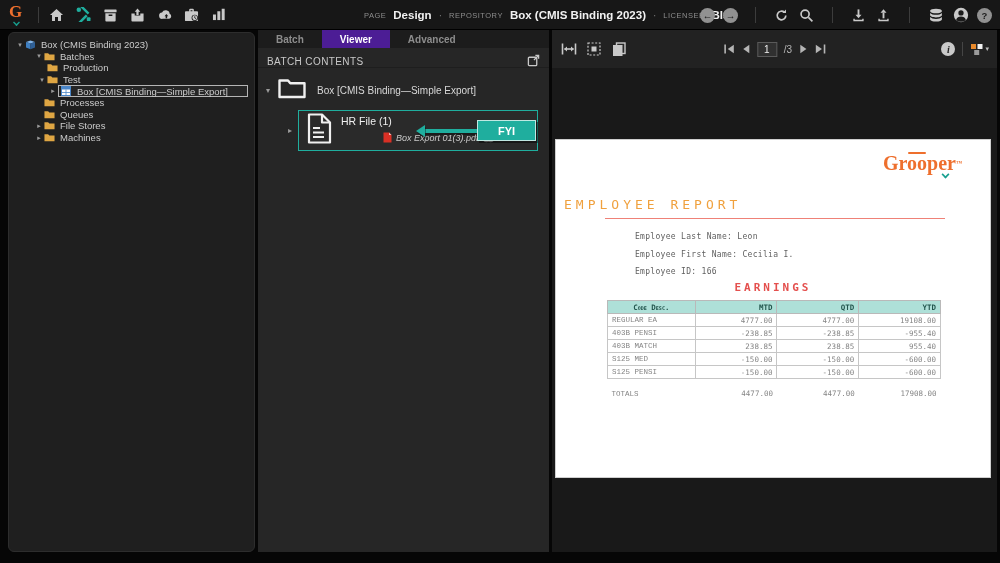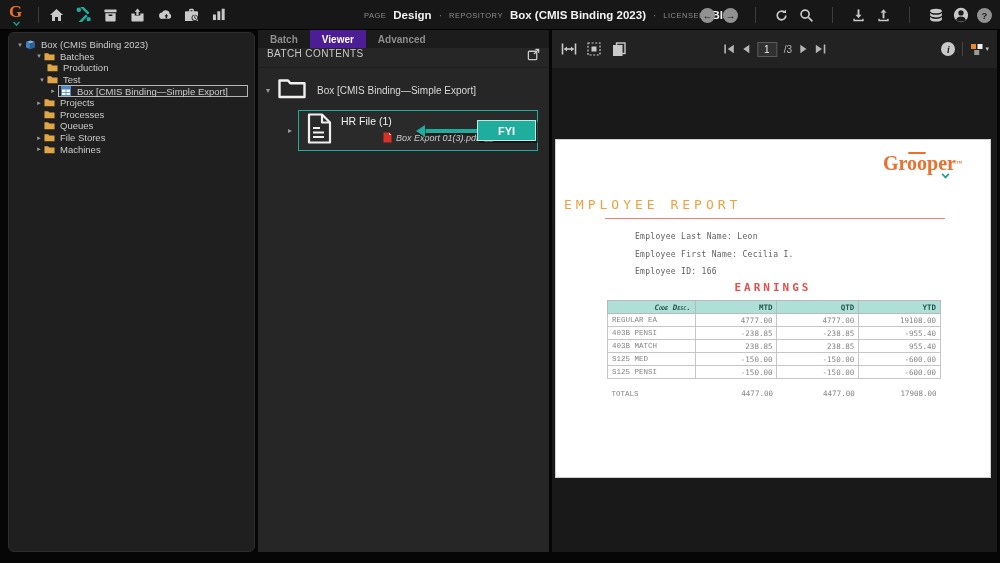--- a/index.html
+++ b/index.html
@@ -34,23 +34,23 @@
   .tw { width:10px; text-align:center; font-size:7px; color:#9a9a9a; flex:0 0 10px; }
   .tree-ic { width:12px; height:10px; margin-right:4px; flex:0 0 12px; display:flex; align-items:center; }
   .tree-lbl { line-height:11px; }
   .lvl-0 { padding-left:6px; } .lvl-1 { padding-left:25px; } .lvl-2 { padding-left:28px; } .lvl-3 { padding-left:39px; }
   .sel-box { display:flex; align-items:center; border:1px solid #b5b5b5; background:#262626;
              height:11.5px; padding:0 4px 0 2px; flex:1; margin-right:6px; }
 
   
   .mid-panel { position:absolute; left:258px; top:30px; width:291px; height:522px; background:#262626; }
   .tabs { display:flex; height:18px; background:#1c1c1c; }
-  .tab { padding:0 12px; font-size:10px; font-weight:bold; color:#8d8d8d; display:flex; align-items:center; cursor:pointer; }
+  .tab { padding:0 18px; font-size:10px; font-weight:bold; color:#8d8d8d; display:flex; align-items:center; cursor:pointer; }
   .tab.active { background:#4c1d95; color:#ffffff; }
-  .mid-header { height:20px; display:flex; align-items:flex-start; padding:0 9px; font-size:10px; color:#c9c9c9;
+  .mid-header { height:20px; display:flex; align-items:flex-end; padding:0 9px; font-size:10px; color:#c9c9c9;
                 letter-spacing:.4px; border-bottom:1px solid #1e1e1e; }
   .open-ic { margin-left:auto; cursor:pointer; display:flex; }
   .folder-row { position:absolute; left:5px; top:46px; display:flex; align-items:center; gap:4px; }
   .folder-row .tw { font-size:8px; }
   .folder-lbl { font-size:10px; color:#d8d8d8; margin-left:6px; }
   .file-row { position:absolute; left:24px; top:80px; display:flex; align-items:center; }
   .file-exp { width:16px; text-align:center; font-size:8px; color:#9a9a9a; cursor:pointer; }
   .file-card { width:240px; height:41px; background:#2a2a2a; border:1px solid #1fae9e; display:flex;
                align-items:center; padding:0 8px; gap:9px; cursor:pointer; }
   .file-texts { display:flex; flex-direction:column; gap:2px; }
@@ -97,21 +97,21 @@
                font-size:13px; letter-spacing:4px; }
   .doc-rule { position:absolute; top:78px; left:49px; width:340px; border-top:1.5px solid #ef8177; }
   .doc-field { position:absolute; left:79px; font-size:8px; color:#5f5f5f; letter-spacing:.3px; }
   .f0 { top:92px; } .f1 { top:110px; } .f2 { top:127px; }
   .doc-earn { position:absolute; top:141px; left:0; width:100%; text-align:center; color:#e4504e;
               font-size:11px; font-weight:bold; letter-spacing:3px; }
   .doc-table { position:absolute; left:51px; top:160px; width:334px; border-collapse:collapse;
                font-family:"DejaVu Sans Mono", monospace; font-size:7.5px; color:#858585; }
   .doc-table th { background:#aee0d8; color:#23564e; font-weight:bold; text-align:right;
                   padding:1.5px 4px; border:1px solid #b9b9b9; font-variant:small-caps; }
-  .doc-table th:first-child { text-align:right;font-style:italic; }
+  .doc-table th:first-child { text-align:center; }
   .doc-table td { border:1px solid #c6c6c6; padding:1.5px 4px; text-align:right; }
   .doc-table td:first-child { text-align:left;font-family:Liberation Mono, monospace; }
   .doc-table tfoot td { border:none; padding-top:10px; text-align:right; }
 </style>
 </head>
 <body>
 
 <div class="screen">
 
   <header class="topbar">
@@ -297,29 +297,20 @@
               <rect x="0.5" y="0.5" width="9" height="9" fill="#fff" stroke="#4a86c8"></rect>
               <rect x="0.5" y="0.5" width="9" height="3" fill="#4a86c8"></rect>
               <line x1="5" y1="3.5" x2="5" y2="9.5" stroke="#4a86c8" stroke-width=".8"></line>
               <line x1="0.5" y1="6.5" x2="9.5" y2="6.5" stroke="#4a86c8" stroke-width=".8"></line>
             </svg>
         </span>
         <span class="tree-lbl">Box [CMIS Binding—Simple Export]</span>
       </span>
     </div>
 
-    <div class="tree-row lvl-1">
-      <span class="tw">▸</span>
-      <span class="tree-ic">
-        <svg width="11" height="9" viewBox="0 0 12 9">
-            <path d="M0.5 1 h4 l1.3 1.4 H11.5 V8.5 H0.5 Z" fill="#dfa643"></path>
-          </svg>
-      </span>
-      <span class="tree-lbl">Projects</span>
-    </div>
 
     <div class="tree-row lvl-1">
       <span class="tw"></span>
       <span class="tree-ic">
         <svg width="11" height="9" viewBox="0 0 12 9">
             <path d="M0.5 1 h4 l1.3 1.4 H11.5 V8.5 H0.5 Z" fill="#dfa643"></path>
           </svg>
       </span>
       <span class="tree-lbl">Processes</span>
     </div>

